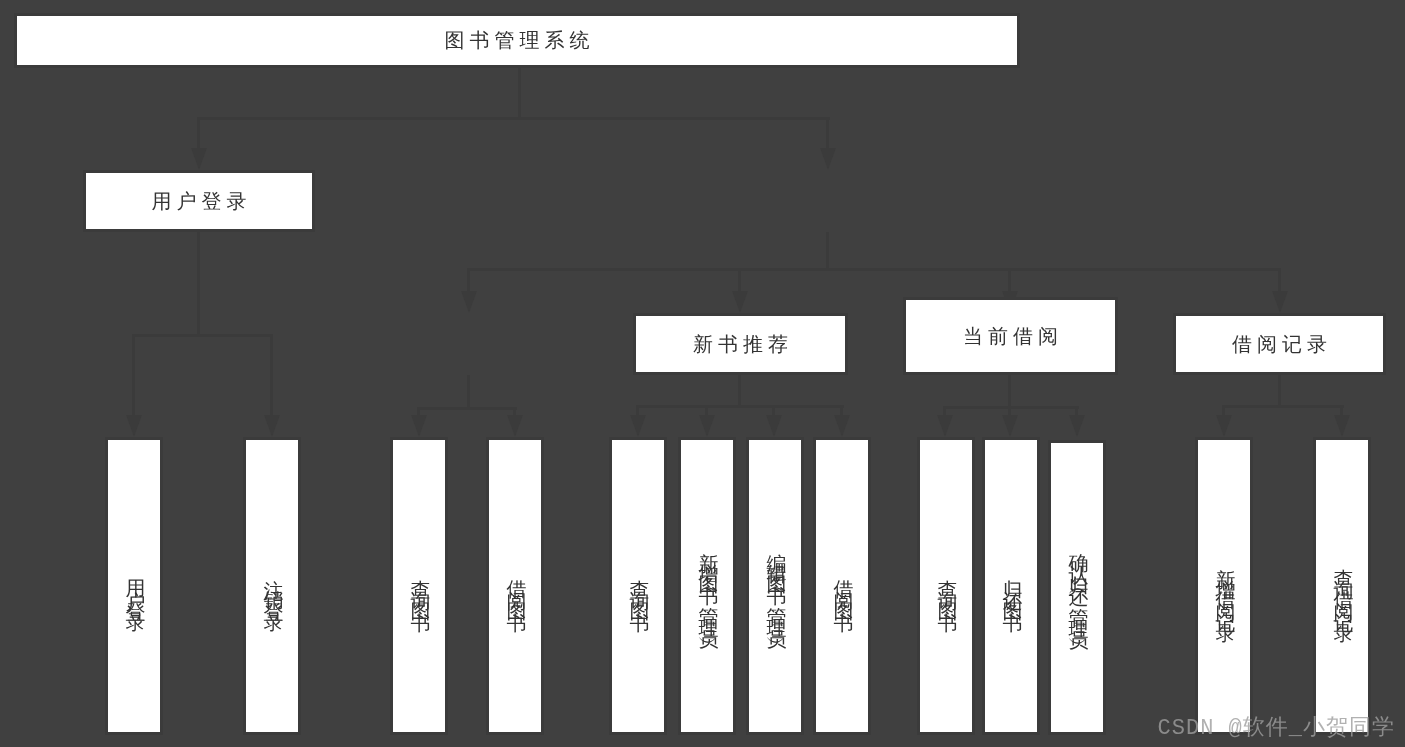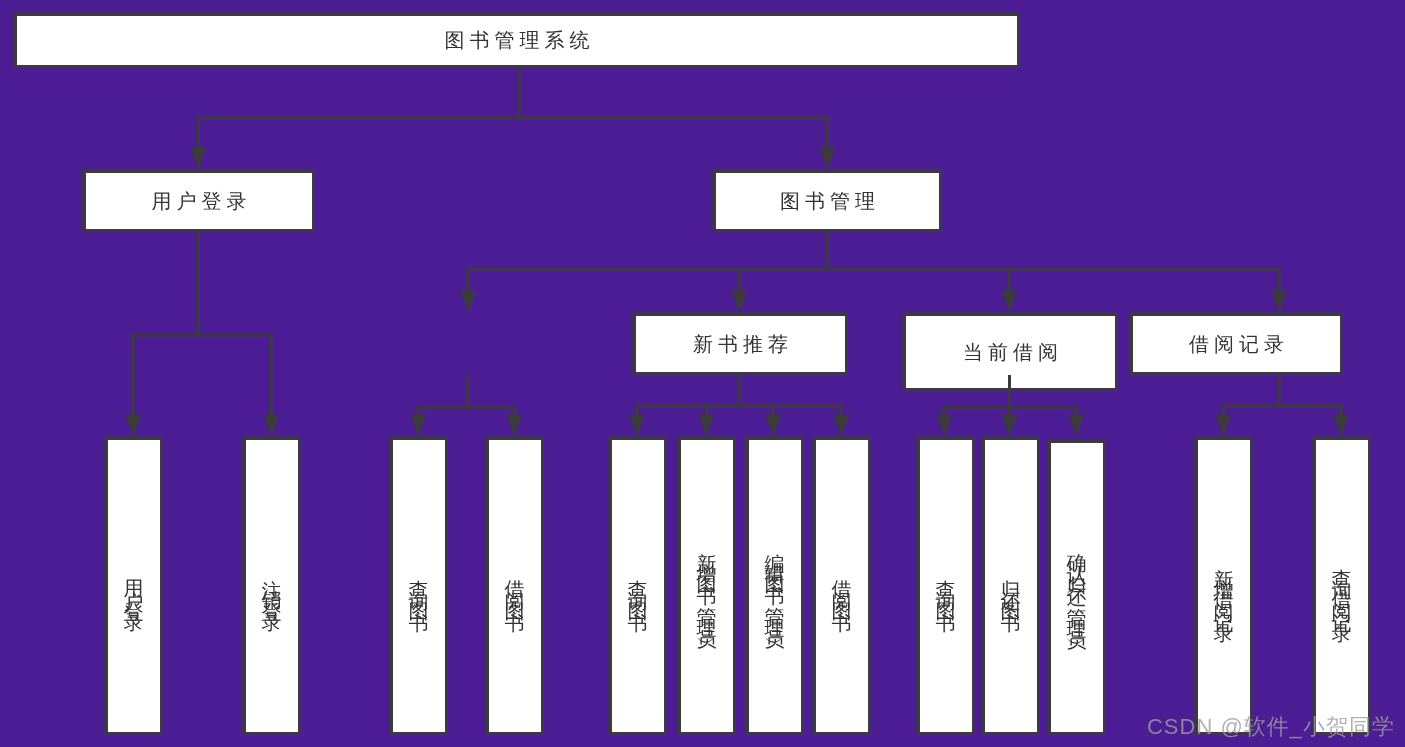--- a/index.html
+++ b/index.html
@@ -1,20 +1,20 @@
 <!DOCTYPE html>
 <html><head>
 <meta charset="utf-8">
 <style>
   html,body{margin:0;padding:0;background:#ffffff;}
   .canvas{
     position:relative;
     width:1405px;height:747px;
-    background:#4c1d95;
-    font-family:Liberation Sans, sans-serif;
+    background:#404040;
+    font-family:Liberation Mono, monospace;
     color:#333333;
     overflow:hidden;
   }
   .box{
     position:absolute;
     box-sizing:border-box;
     border:3px solid #3b3b3b;
     background:#ffffff;
     display:flex;
     align-items:center;
@@ -66,23 +66,20 @@
   <div class="vline" style="left:518px;top:68px;height:50px"></div>
   <div class="hline" style="left:197px;top:117px;width:633px"></div>
   <div class="vline" style="left:197px;top:117px;height:34px"></div>
   <div class="arrow" style="left:191px;top:148px"></div>
   <div class="vline" style="left:826px;top:117px;height:34px"></div>
   <div class="arrow" style="left:820px;top:148px"></div>
 
   <div class="box" style="left:83px;top:170px;width:232px;height:62px">
     <span class="lbl">用户登录</span>
   </div>
-  <div class="box" style="left:713px;top:170px;width:229px;height:62px">
-    <span class="lbl">图书管理</span>
-  </div>
 
   <div class="vline" style="left:197px;top:232px;height:102px"></div>
   <div class="hline" style="left:132px;top:334px;width:141px"></div>
   <div class="vline" style="left:132px;top:334px;height:84px"></div>
   <div class="arrow" style="left:126px;top:415px"></div>
   <div class="vline" style="left:270px;top:334px;height:84px"></div>
   <div class="arrow" style="left:264px;top:415px"></div>
 
   <div class="vline" style="left:826px;top:232px;height:36px"></div>
   <div class="hline" style="left:467px;top:268px;width:814px"></div>
@@ -91,24 +88,24 @@
   <div class="vline" style="left:738px;top:268px;height:26px"></div>
   <div class="arrow" style="left:732px;top:291px"></div>
   <div class="vline" style="left:1008px;top:268px;height:26px"></div>
   <div class="arrow" style="left:1002px;top:291px"></div>
   <div class="vline" style="left:1278px;top:268px;height:26px"></div>
   <div class="arrow" style="left:1272px;top:291px"></div>
 
   <div class="box" style="left:633px;top:313px;width:215px;height:62px">
     <span class="lbl">新书推荐</span>
   </div>
-  <div class="box" style="left:903px;top:313px;width:215px;height:78px">
+  <div class="box" style="left:903px;top:297px;width:215px;height:78px">
     <span class="lbl">当前借阅</span>
   </div>
-  <div class="box" style="left:1130px;top:313px;width:213px;height:62px">
+  <div class="box" style="left:1173px;top:313px;width:213px;height:62px">
     <span class="lbl">借阅记录</span>
   </div>
 
   <div class="vline" style="left:467px;top:375px;height:32px"></div>
   <div class="hline" style="left:417px;top:407px;width:100px"></div>
   <div class="vline" style="left:417px;top:407px;height:11px"></div>
   <div class="arrow" style="left:411px;top:415px"></div>
   <div class="vline" style="left:513px;top:407px;height:11px"></div>
   <div class="arrow" style="left:507px;top:415px"></div>
 

